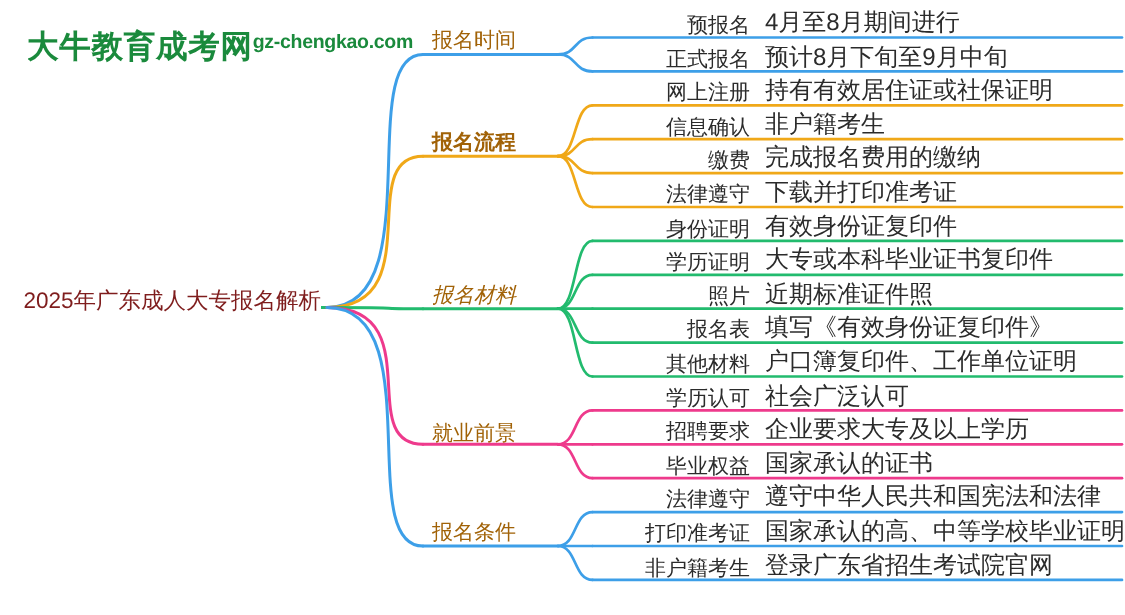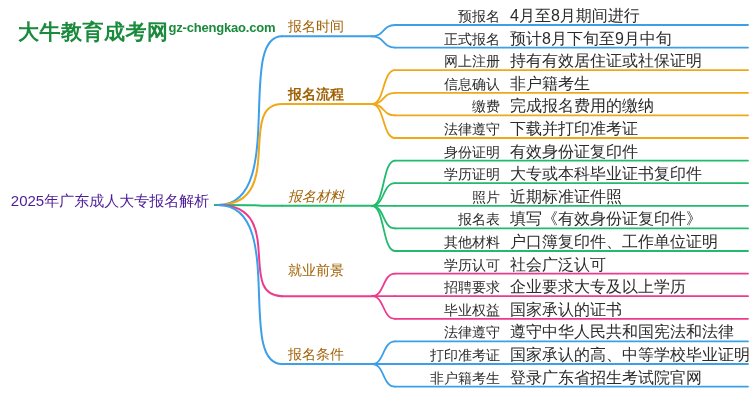--- a/index.html
+++ b/index.html
@@ -100,23 +100,23 @@
     width: 750px; height: 410px;
     pointer-events: none;
   }
 
   
   #root-node {
     position: absolute;
     left: 6px;
     top: 191px;
     width: 208px;
-    text-align: center;
+    text-align: right;
     font-size: 15px;
-    color: #4c1d95;
+    color: #7f1d1d;
     line-height: 20px;
     white-space: nowrap;
   }
 
   
   .l2 {
     position: absolute;
     font-size: 14px;
     color: #a16207;
     line-height: 18px;
@@ -261,21 +261,21 @@
       <span class="v">社会广泛认可</span>
     </div>
     <div class="l3" style="left: 414px; top: 277.2px;">
       <span class="k">招聘要求</span>
       <span class="v">企业要求大专及以上学历</span>
     </div>
     <div class="l3" style="left: 414px; top: 299.8px;">
       <span class="k">毕业权益</span>
       <span class="v">国家承认的证书</span>
     </div>
-    <div class="l2" style="top: 261px;">就业前景</div>
+    <div class="l2" style="top: 279px;">就业前景</div>
     <div class="l3" style="left: 414px; top: 322.4px;">
       <span class="k">法律遵守</span>
       <span class="v">遵守中华人民共和国宪法和法律</span>
     </div>
     <div class="l3" style="left: 414px; top: 345px;">
       <span class="k">打印准考证</span>
       <span class="v">国家承认的高、中等学校毕业证明</span>
     </div>
     <div class="l3" style="left: 414px; top: 367.6px;">
       <span class="k">非户籍考生</span>

